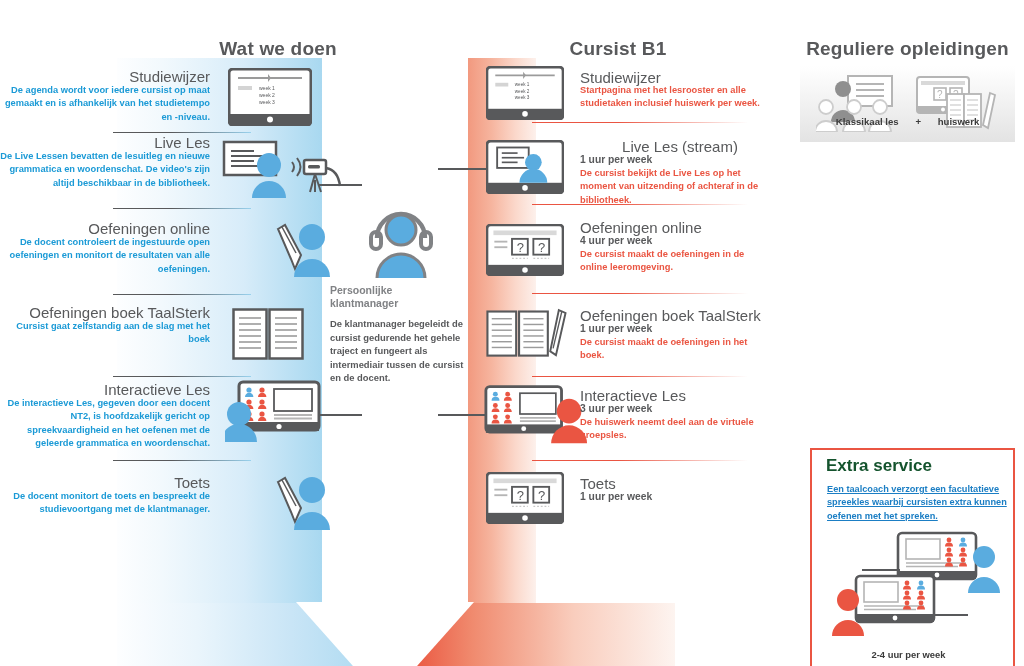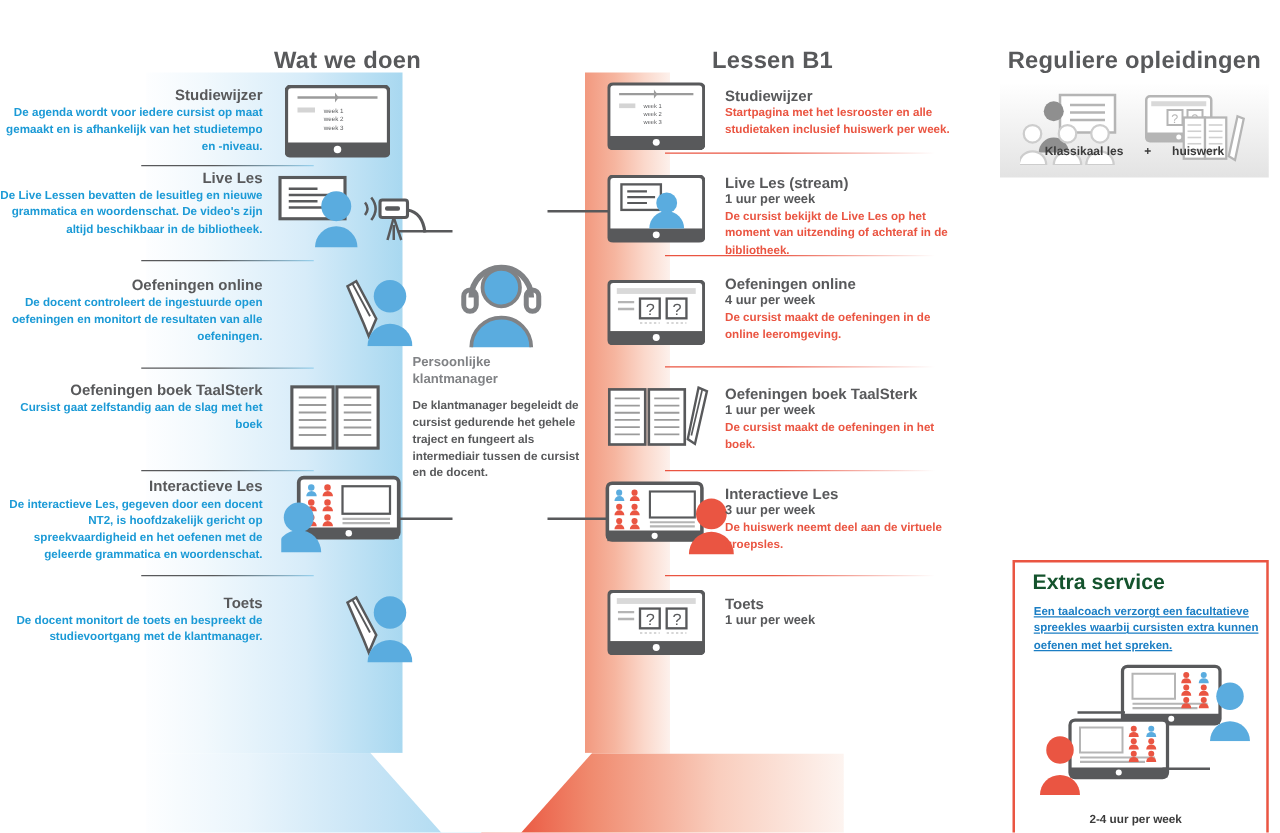--- a/index.html
+++ b/index.html
@@ -41,21 +41,21 @@
     background: linear-gradient(to right, #e8402c 0%, #f08a6e 30%, #f9cdbd 65%, #fdf4f0 100%);
   }
   #arrow-white {
     left: 296px; top: 566px; width: 178px; height: 100px;
     background: #ffffff;
     clip-path: polygon(0 0, 100% 0, 50% 100%);
   }
 
   
   .item-title {
-    position: absolute; font-size: 12px; font-weight: bold;
+    position: absolute; font-size: 15px; font-weight: normal;
     color: #58595b; line-height: 13px;
   }
   .item-body {
     position: absolute; font-size: 9.3px; font-weight: bold;
     line-height: 13.4px;
   }
   .left-col .item-title, .left-col .item-body { text-align: right; }
   .left-col .item-body { color: #1b9ad6; }
   .right-col .item-title, .right-col .item-body { text-align: left; }
   .right-col .sub { color:#58595b; font-weight:bold; font-size:10.3px; }
@@ -99,21 +99,21 @@
                  font-weight:bold; color:#1b7ec4; line-height:13.4px;text-decoration:underline; }
   #extra-caption { position:absolute; left:806px; top:612px; width:205px;
                  font-size:9.4px; font-weight:bold; color:#3b3b3b; text-align:center; line-height:13.5px; }
 </style>
 </head>
 <body>
 
 <div id="stage">
 
   <div class="col-header" id="hdr-left">Wat we doen</div>
-  <div class="col-header" id="hdr-right">Lessen B1</div>
+  <div class="col-header" id="hdr-right">Cursist B1</div>
   <div class="col-header" id="hdr-reg">Reguliere opleidingen</div>
 
   <div class="panel" id="panel-blue"></div>
   <div class="panel" id="panel-red"></div>
   <div class="panel" id="band-blue"></div>
   <div class="panel" id="band-red"></div>
   <div class="panel" id="arrow-white"></div>
 
   <div class="left-col">
 
@@ -288,21 +288,21 @@
         <rect x="12" y="8" width="34" height="22" fill="#fff" stroke="#58595b" stroke-width="2"></rect>
         <g stroke="#58595b" stroke-width="1.8">
           <line x1="17" y1="14" x2="34" y2="14"></line>
             <line x1="17" y1="19" x2="41" y2="19"></line>
           <line x1="17" y1="24" x2="34" y2="24"></line>
         </g>
         <circle cx="51" cy="24" r="9" fill="#5aacdf"></circle>
         <path d="M36 46 a15 15 0 0 1 30 0 z" fill="#5aacdf"></path>
       </svg>
     </div>
-    <div class="item-title" style="left:580px; top:104px; width:200px;">Live Les (stream)</div>
+    <div class="item-title" style="left:580px; top:104px; width:200px;text-align:center;">Live Les (stream)</div>
     <div class="item-title sub" style="left:580px; top:117px; width:200px;">1 uur per week</div>
     <div class="item-body" style="left:580px; top:131px; width:195px;">De cursist bekijkt de Live Les op het moment van uitzending of achteraf in de bibliotheek.</div>
     <div class="rule right-rule" style="left:532px; top:168px; width:216px;"></div>
 
     <div class="icon" style="left:486px; top:188px;">
       <svg width="78" height="52" viewBox="0 0 84 56">
         <rect x="1" y="1" width="82" height="54" rx="4" fill="#fff" stroke="#58595b" stroke-width="3"></rect>
         <rect x="1" y="44" width="82" height="11" fill="#58595b"></rect>
         <circle cx="42" cy="49.5" r="3" fill="#fff"></circle>
         <rect x="8" y="7" width="68" height="5" fill="#d9d9d9"></rect>

